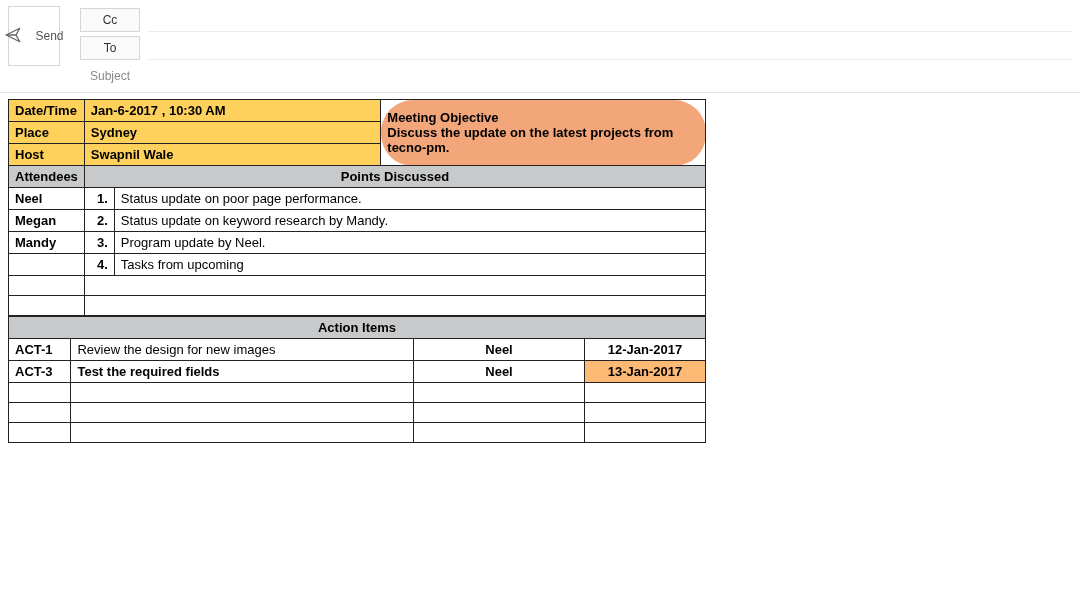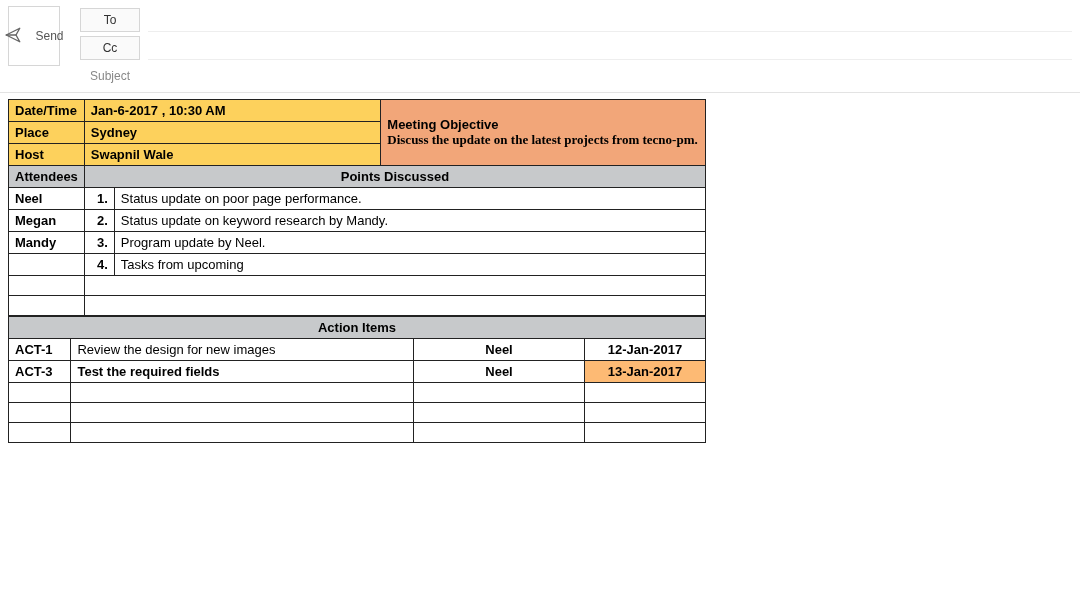--- a/index.html
+++ b/index.html
@@ -91,21 +91,21 @@
     font-size: 13px;
     text-align: left;
     vertical-align: middle;
     height: 20px;
   }
   .c-label { width: 62px; }
   .c-val   { width: 268px; }
   .c-obj   { width: 290px; }
 
   .yellow    { background: #fdd15c; font-weight: bold; }
-  .oranje    { background: #f2a679; font-weight: bold; }
+  .oranje    { background: #f2a679; font-weight: bold; border-radius: 32px; }
   .greyhdr   { background: #c7c9cb; font-weight: bold; text-align: center !important; }
   .bold      { font-weight: bold; }
   .orange-bright { background: #fdba74; font-weight: bold; }
 
   .c-att   { width: 62px; }
   .c-num   { width: 30px; text-align: right !important; font-weight: bold; }
   .c-pts   { width: 514px; }
 
   .c-act   { width: 62px; font-weight: bold; }
   .c-acttxt{ width: 340px; }
@@ -120,43 +120,43 @@
     <span>
       <svg viewBox="0 0 24 24" fill="none" stroke="#666" stroke-width="1.8" stroke-linejoin="round" stroke-linecap="round">
         <path d="M3 12l18-9-5 9 5 9z"></path>
           <path d="M3 12h13"></path>
       </svg>
     </span>
     <span>Send</span>
   </div>
   <div class="rc-block">
     <div class="rc-row">
-      <div class="rc-btn">To</div>
+      <div class="rc-btn">Cc</div>
       <input class="rc-input" type="text" style="">
     </div>
     <div class="rc-row">
-      <div class="rc-btn">Cc</div>
+      <div class="rc-btn">To</div>
       <input class="rc-input" type="text" style="">
     </div>
     <div class="subject-row">
       <div class="subject-label">Subject</div>
     </div>
   </div>
 </div>
 
 <div class="body-area">
 
   <table class="mom-table">
     <tbody>
         <tr>
       <td class="yellow c-label">Date/Time</td>
       <td class="yellow c-val" colspan="2">Jan-6-2017 , 10:30 AM</td>
       <td class="oranje c-obj" rowspan="3" colspan="2">
         <div>Meeting Objective</div>
-        <div style="font-weight:bold;font-family:Liberation Serif, serif;">Discuss the update on the latest projects from tecno-pm.</div>
+        <div style="font-weight:bold;">Discuss the update on the latest projects from tecno-pm.</div>
       </td>
     </tr>
     <tr>
       <td class="yellow c-label">Place</td>
       <td class="yellow c-val" colspan="2">Sydney</td>
     </tr>
     <tr>
       <td class="yellow c-label">Host</td>
       <td class="yellow c-val" colspan="2">Swapnil Wale</td>
     </tr>

